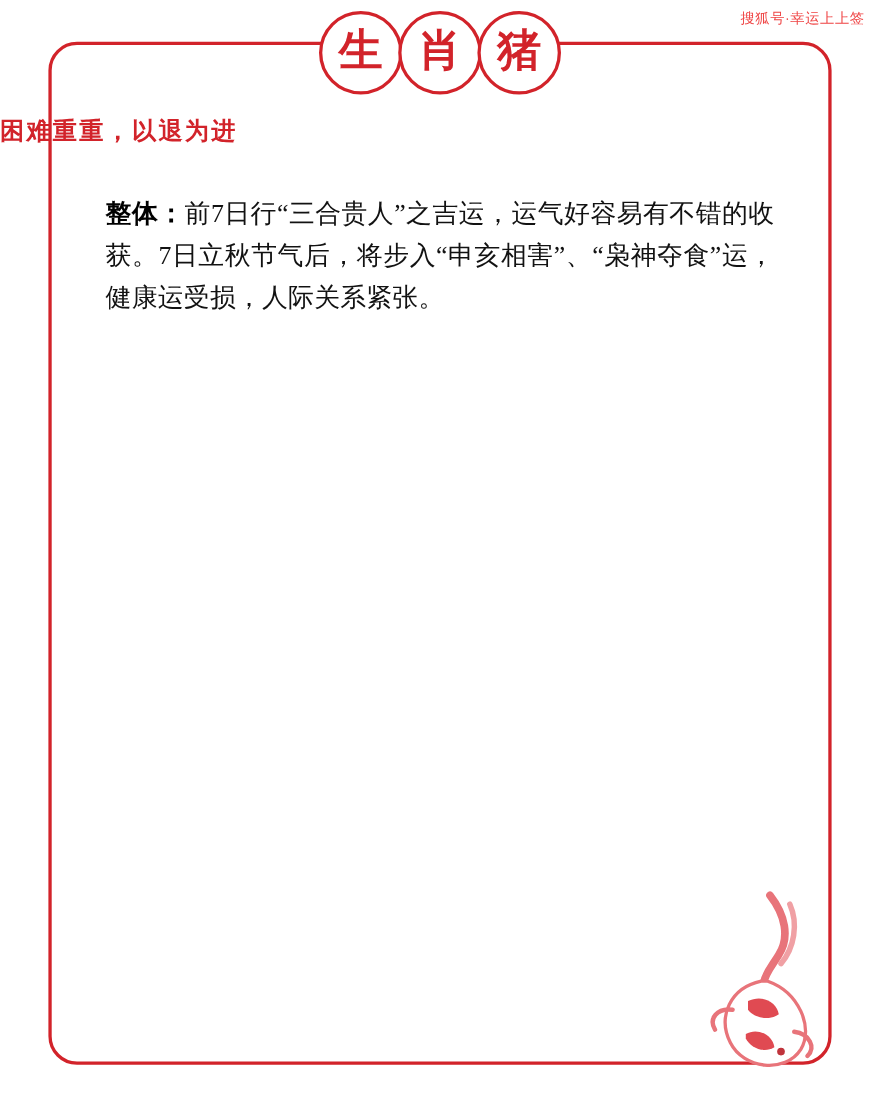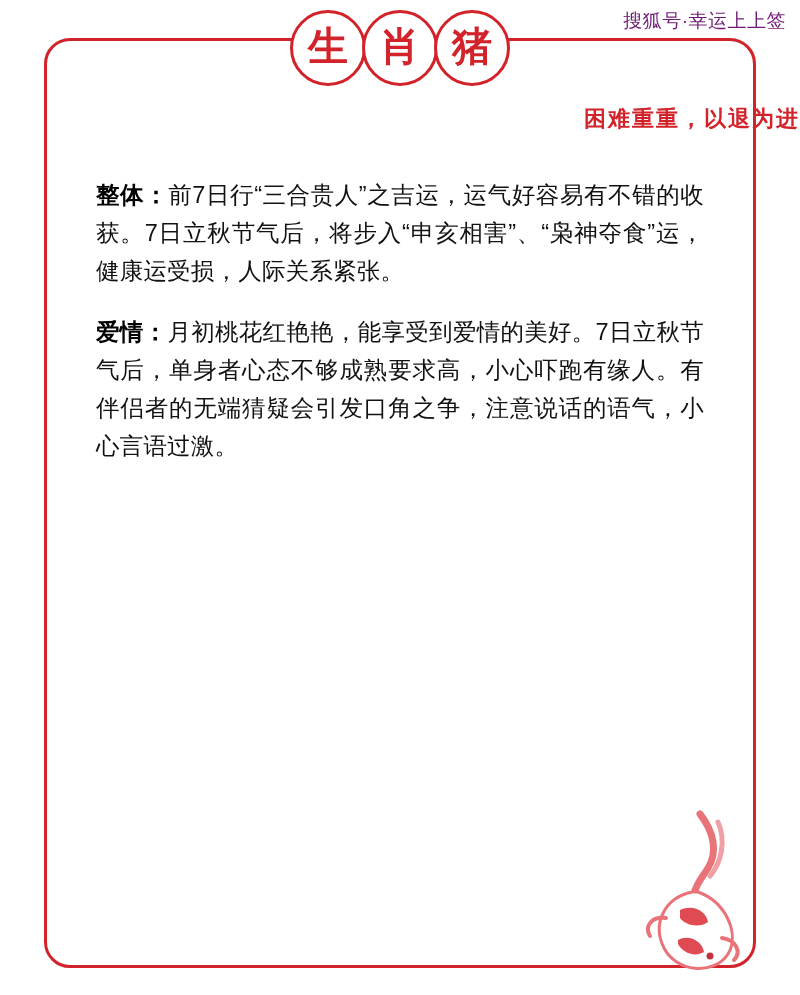--- a/index.html
+++ b/index.html
@@ -18,22 +18,22 @@
   .page {
     position: absolute;
     inset: 0;
   }
 
   
   .watermark {
     position: absolute;
     top: 8px;
     right: 14px;
-    font-size: 19px;
-    color: #701a75;
+    font-size: 13px;
+    color: #ef4444;
     letter-spacing: 0.5px;
     white-space: nowrap;
     text-align: center;
   }
 
   
   .frame {
     position: absolute;
     left: 44px;
     top: 38px;
@@ -76,32 +76,33 @@
   .seal-inner {
     position: relative;
     top: -2px;
   }
 
   .subtitle {
     position: absolute;
     top: 104px;
     left: 0;
     right: 0;
-    text-align: right;
+    text-align: left;
     color: #d2232a;
     font-size: 22px;
     font-weight: bold;
     letter-spacing: 2px;
   }
 
   .content {
     position: absolute;
     left: 96px;
     top: 152px;
     width: 608px;
+    font-family: Liberation Serif, serif;
   }
 
   .para {
     font-size: 23.5px;
     line-height: 1.62;
     color: #121212;
     margin-bottom: 19px;
     text-align: justify;
     letter-spacing: 0.2px;
   }
@@ -143,23 +144,20 @@
         <span class="seal-inner">猪</span>
       </div>
   </div>
 
   <div class="subtitle">困难重重，以退为进</div>
 
   <div class="content">
     <p class="para">
       <span class="label">整体：</span><span>前7日行“三合贵人”之吉运，运气好容易有不错的收获。7日立秋节气后，将步入“申亥相害”、“枭神夺食”运，健康运受损，人际关系紧张。</span>
     </p>
-    <p class="para">
-      <span class="label">爱情：</span><span>月初桃花红艳艳，能享受到爱情的美好。7日立秋节气后，单身者心态不够成熟要求高，小心吓跑有缘人。有伴侣者的无端猜疑会引发口角之争，注意说话的语气，小心言语过激。</span>
-    </p>
   </div>
 
   <svg class="koi" viewBox="0 0 130 175" xmlns="http://www.w3.org/2000/svg">
     <g fill="none">
 
       <path d="M78 8 C 92 26, 96 46, 86 62 C 80 72, 74 78, 72 88" stroke="#e8747a" stroke-width="7" stroke-linecap="round"></path>
       <path d="M96 16 C 104 34, 100 56, 88 70" stroke="#f0a0a4" stroke-width="5" stroke-linecap="round"></path>
 
       <path d="M70 86 C 42 92, 30 118, 42 142 C 54 166, 92 170, 106 148 C 118 128, 104 96, 76 86 Z" fill="#ffffff" stroke="#e8747a" stroke-width="3"></path>
 

